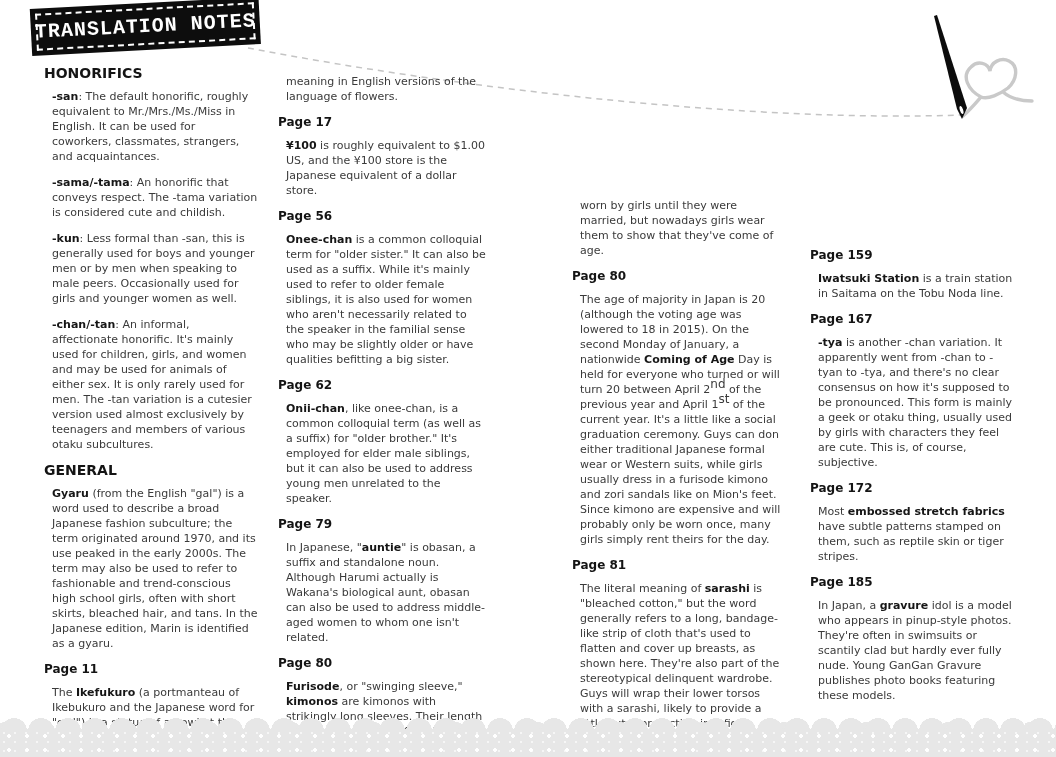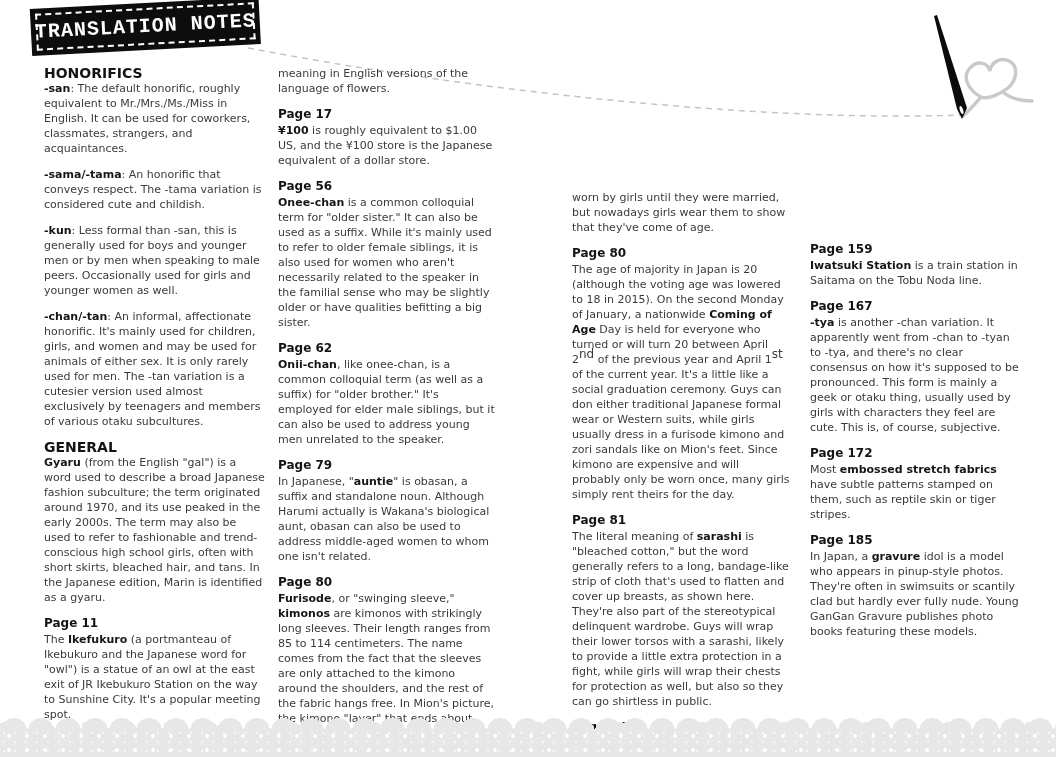--- a/index.html
+++ b/index.html
@@ -27,25 +27,25 @@
     color:#ffffff;font-family:"Liberation Mono",monospace;font-weight:bold;
     font-size:20px;letter-spacing:1px;white-space:nowrap;
   }
   
   .decor-svg{position:absolute;left:240px;top:10px;width:816px;height:140px;}
   
   .col{position:absolute;font-size:11px;line-height:15px;}
   #col1{left:44px;top:66px;width:222px;}
   #col2{left:278px;top:66px;width:218px;}
   #col3{left:572px;top:190px;width:218px;}
-  #col4{left:810px;top:242px;width:214px;}
+  #col4{left:810px;top:248px;width:214px;}
   .sec-heading{font-weight:bold;color:var(--heading);font-size:14px;margin:0;}
   .page-heading{font-weight:bold;color:var(--heading);font-size:12px;margin:0 0 1px 0;}
   .block{margin:0 0 11px 0;}
-  .note{margin:0;}
+  .note{margin:8px;}
   .b{font-weight:bold;color:#161616;}
   .i{}
   sup{font-size:12px;line-height:0;}
   
   .lace{position:absolute;left:0;right:0;bottom:0;height:52px;}
   .lace::before{
     content:"";position:absolute;top:0;left:0;right:0;height:26px;
     background-image:
       radial-gradient(circle 13px at 14px 26px, var(--lace) 98%, transparent 100%),
       radial-gradient(circle 9px at 5px 26px, var(--lace) 98%, transparent 100%);

